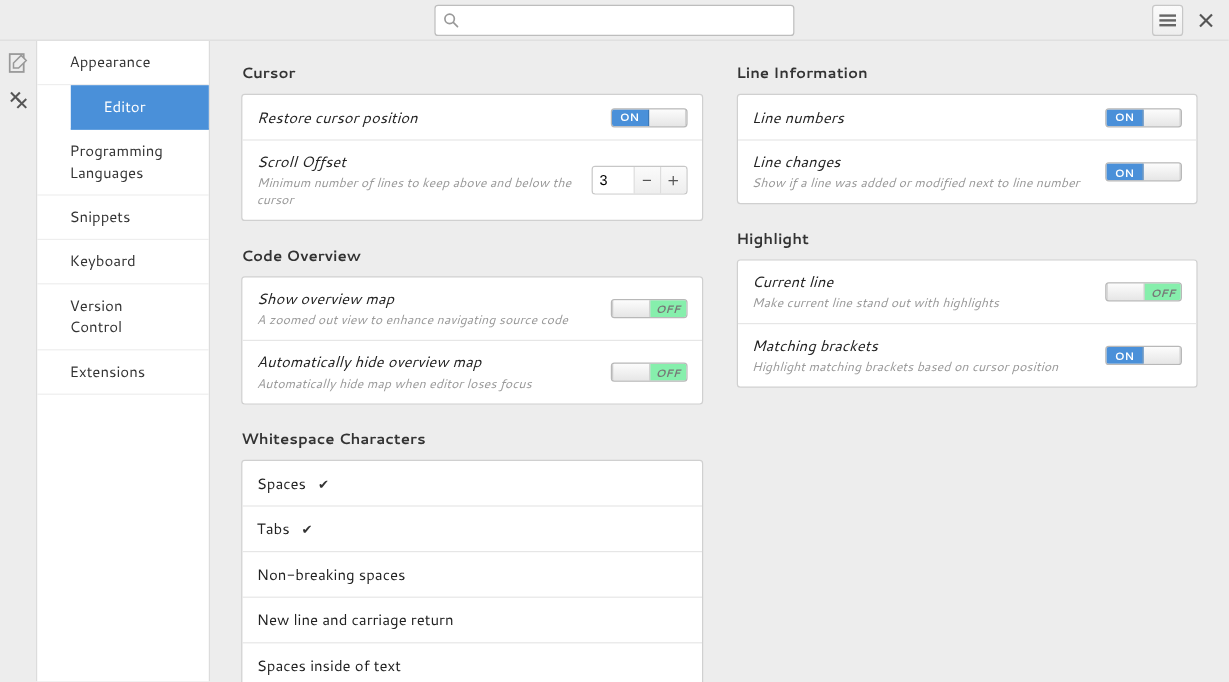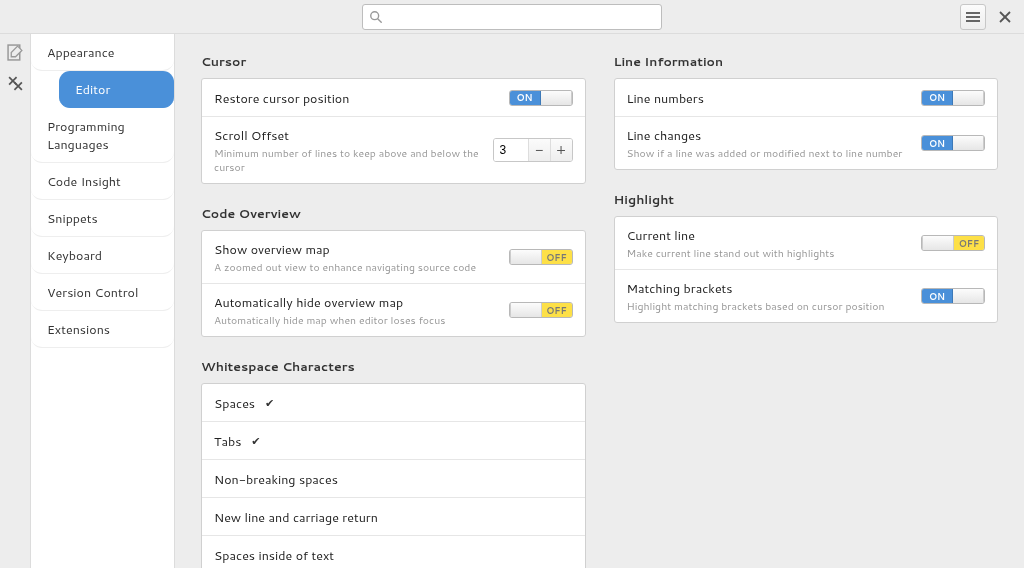--- a/index.html
+++ b/index.html
@@ -69,26 +69,25 @@
     color: #777;
   }
   .sidebar {
     width: 145px;
     background: #fff;
     border-left: 1px solid #dcdcdc;
     border-right: 1px solid #dcdcdc;
     display: flex; flex-direction: column;
   }
   .nav-item {
-    padding: 9px 16px;
+    padding: 9px 27px;
     border-bottom: 1px solid #eee;
     font-size: 12.5px;
     cursor: pointer;
     color: #333;
-    border-radius: 11px;
   }
   .nav-item.sel {
     background: #4a90d9;
     color: #fff;
     border-bottom-color: #4a90d9;
     margin-left: 28px;
   }
   .content {
     flex: 1;
     padding: 18px 26px;
@@ -111,21 +110,21 @@
     background: #fff;
   }
   .row {
     display: flex;
     align-items: center;
     padding: 9px 12px;
     border-bottom: 1px solid #e6e6e6;
     min-height: 38px;
   }
   .row:last-child { border-bottom: none; }
-  .row .txt { flex: 1; }
+  .row .txt { flex: 1; font-style: italic; }
   .row .title { font-size: 12.5px; color: #222; }
   .row .desc { font-size: 10.5px; color: #999; margin-top: 2px; }
   .row .check { margin-left: 10px; font-size: 11px; color: #333; width: 12px; }
   
   .switch {
     width: 64px; height: 16px;
     border: 1px solid #b8b8b8;
     border-radius: 3px;
     display: flex;
     overflow: hidden;
@@ -136,21 +135,21 @@
   }
   .switch .half { flex: 1; display: flex; align-items: center; justify-content: center; }
   .switch .handle {
     flex: 1;
     background: linear-gradient(#fcfcfc,#e6e6e6);
     border-left: 1px solid #ccc;
     border-right: 1px solid #ccc;
   }
   .switch.on .half.on  { background: #4a90d9; color: #fff; }
   .switch.on .handle   { border-left: 1px solid #3c79b8; }
-  .switch.off .half.off{ background: #fde047; color: #777; }
+  .switch.off .half.off{ background: #86efac; color: #777; font-style: italic; }
   
   .spin {
     display: flex;
     border: 1px solid #c7c7c7;
     border-radius: 3px;
     overflow: hidden;
     height: 24px;
     width: 80px;
   }
   .spin .val {
@@ -217,21 +216,20 @@
           <line x1="7" y1="14" x2="14" y2="7" stroke="#555" stroke-width="1.6"></line>
           <line x1="14" y1="14" x2="7" y2="7" stroke="#555" stroke-width="1.6"></line>
         </svg>
     </span>
   </div>
 
   <div class="sidebar" id="sidebar">
       <div class="nav-item">Appearance</div>
       <div class="nav-item sel">Editor</div>
       <div class="nav-item">Programming Languages</div>
-      <div class="nav-item">Code Insight</div>
       <div class="nav-item">Snippets</div>
       <div class="nav-item">Keyboard</div>
       <div class="nav-item">Version Control</div>
       <div class="nav-item">Extensions</div>
     </div>
 
   <div class="content">
 
     <div class="col">
       <div class="section-head">Cursor</div>

